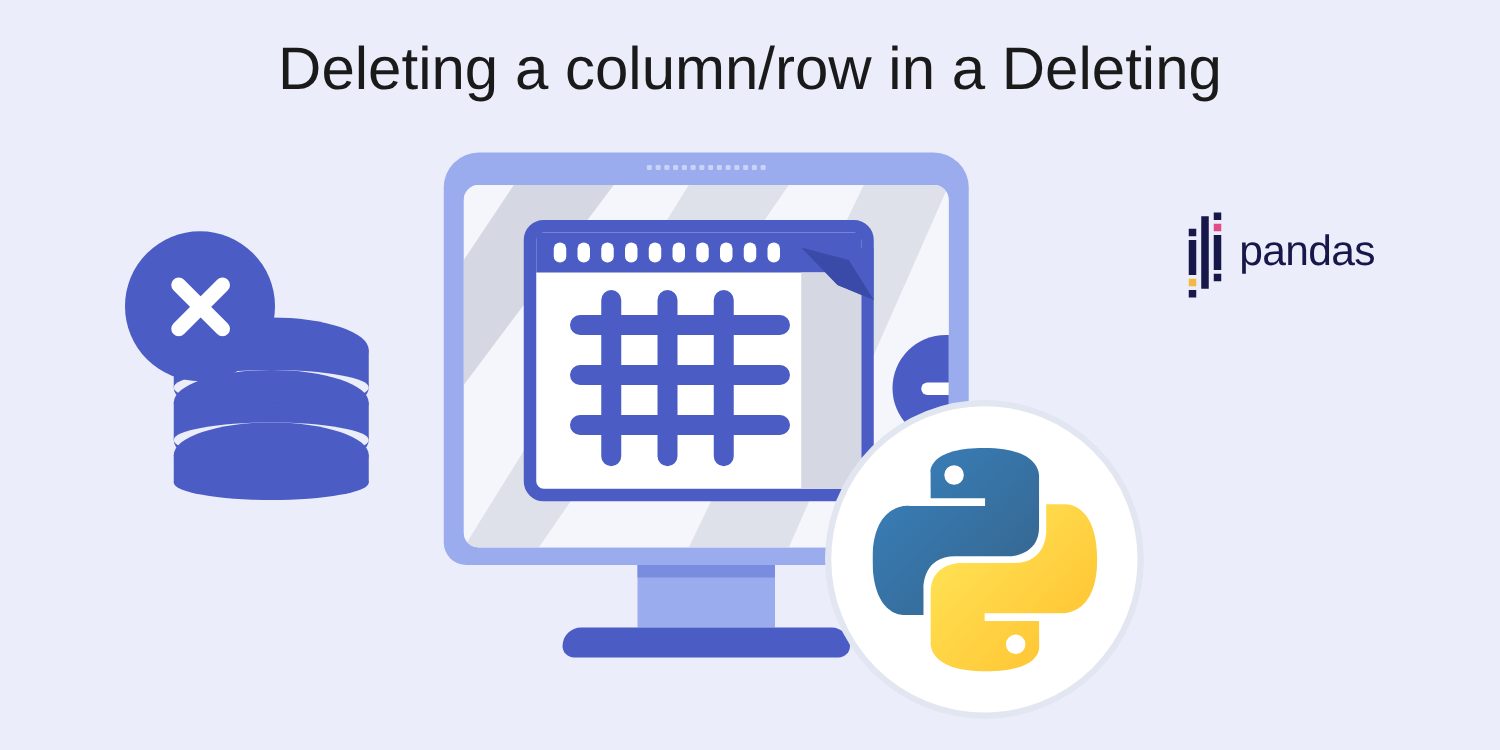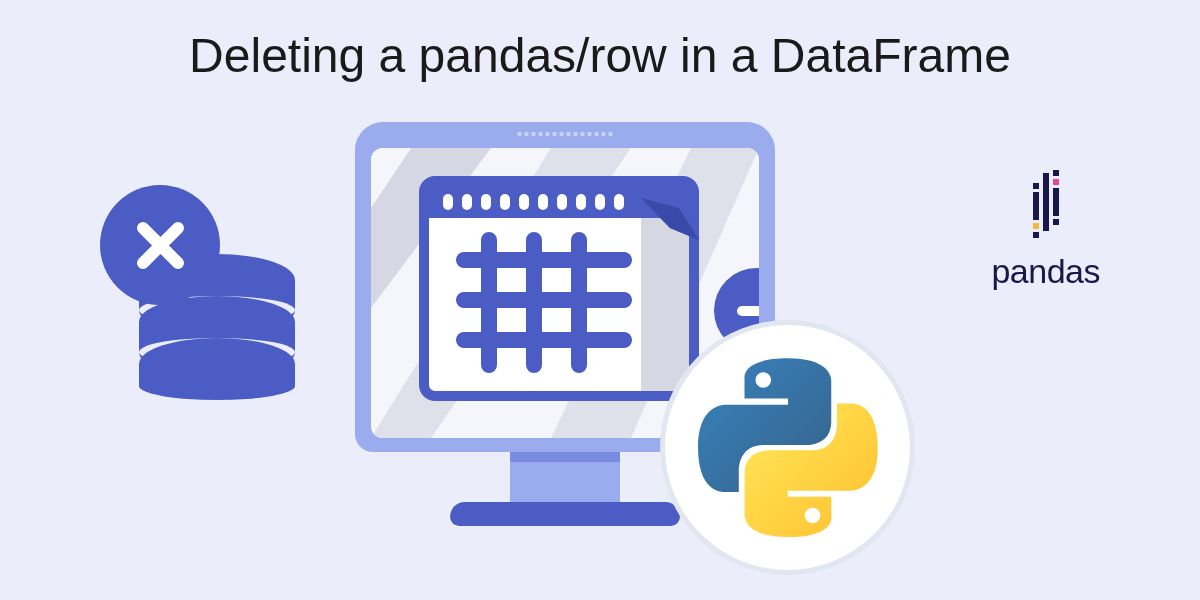--- a/index.html
+++ b/index.html
@@ -21,21 +21,20 @@
     color: #1a1a1a;
     white-space: nowrap;
   }
   .pandas-logo {
     position: absolute;
     top: 165px;
     right: 100px;
     display: flex;
     align-items: center;
     gap: 14px;
-    flex-direction: column;
   }
   .pandas-mark {
     display: flex;
     gap: 4px;
     align-items: center;
   }
   .pandas-col {
     display: flex;
     flex-direction: column;
     gap: 3px;
@@ -219,21 +218,21 @@
     background: white;
     border: 5px solid #E2E6F1;
     display: flex;
     align-items: center;
     justify-content: center;
   }
 </style>
 </head>
 <body>
 
-<h1 class="title">Deleting a pandas/row in a DataFrame</h1>
+<h1 class="title">Deleting a column/row in a Deleting</h1>
 
 <div class="pandas-logo">
   <div class="pandas-mark">
     <div class="pandas-col" style="margin-top:18px">
       <div class="pandas-seg short"></div>
       <div class="pandas-seg tall"></div>
       <div class="pandas-seg short yellow"></div>
       <div class="pandas-seg short"></div>
     </div>
     <div class="pandas-col">

